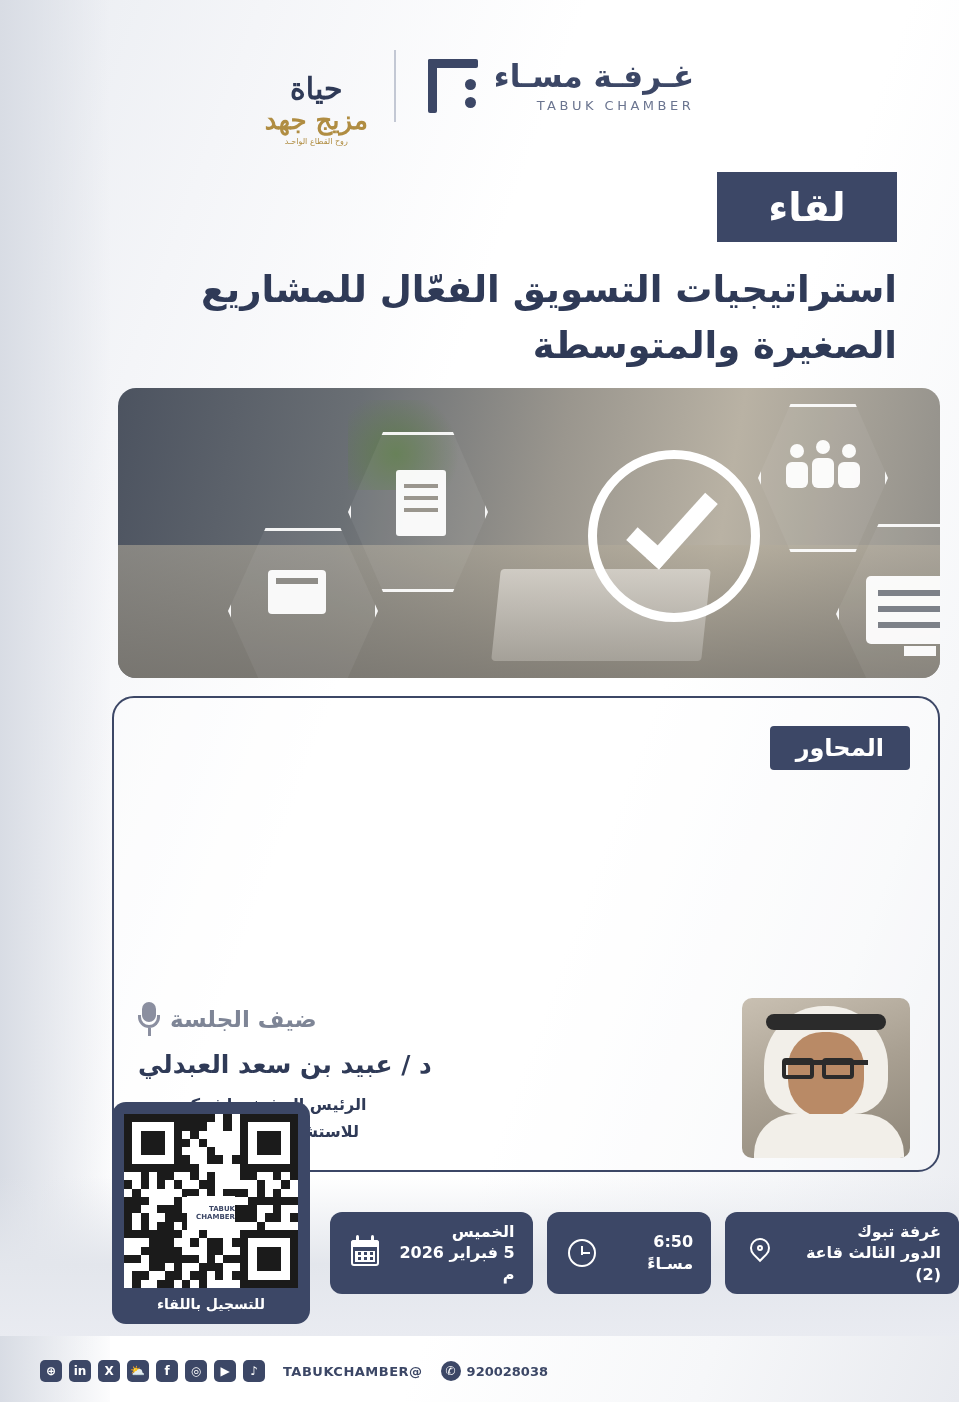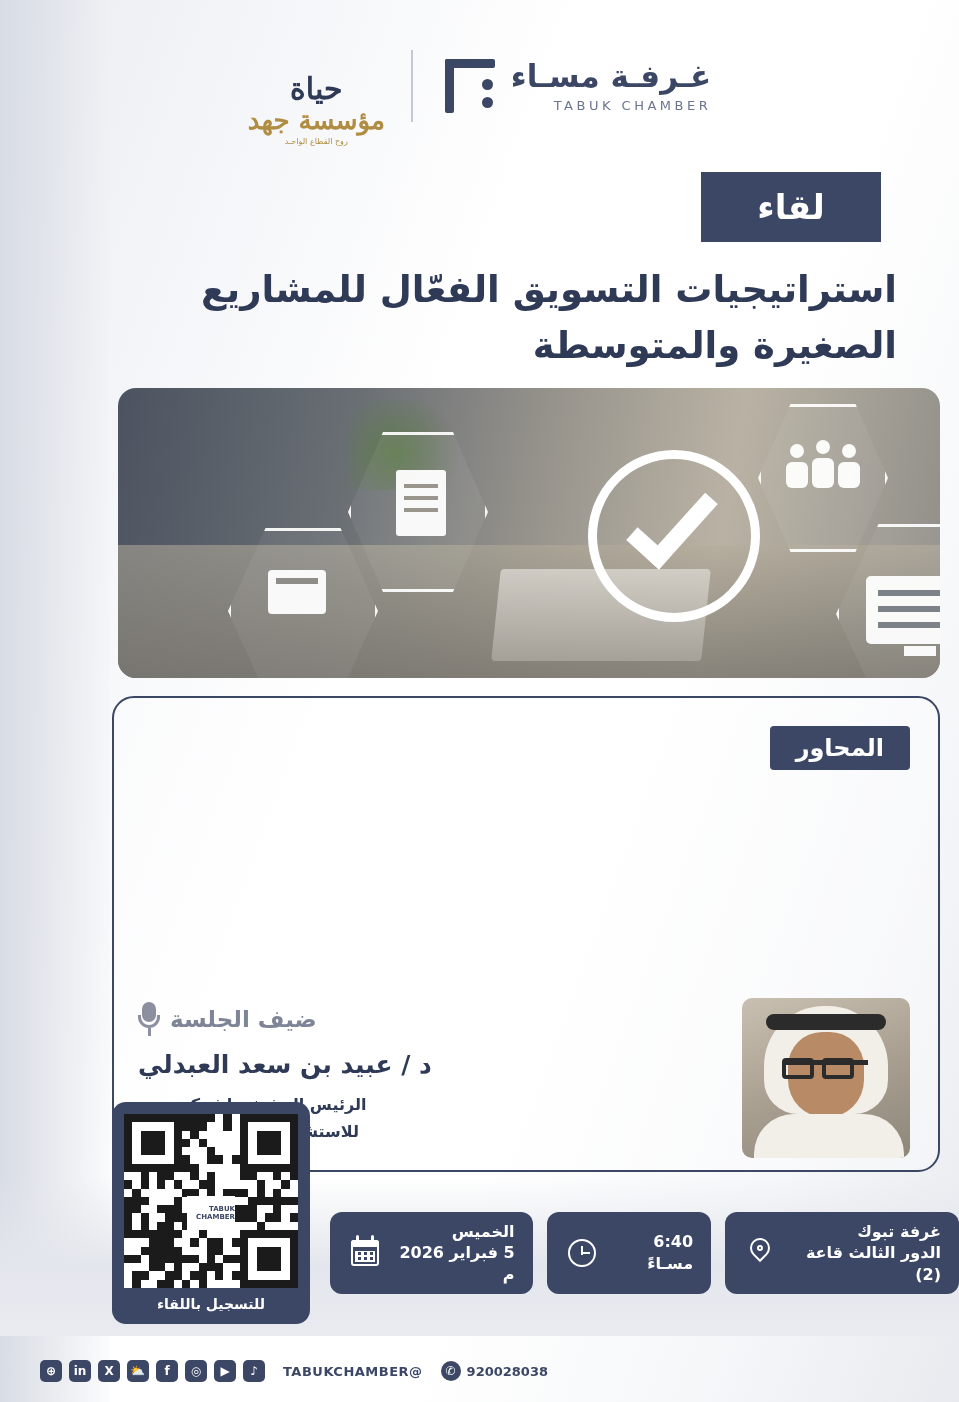--- a/index.html
+++ b/index.html
@@ -61,25 +61,25 @@
     margin-top: 48px;
   }
   .gov-2 {
     font-size: 26px; color: #b08d42; font-weight: bold; margin-top: 2px;
     font-family: "DejaVu Serif", serif;
   }
   .gov-3 { font-size: 8px; color: #b08d42; letter-spacing: 1px; margin-top: 4px; }
 
   
   .badge-liqa {
-    position: absolute; right: 78px; top: 172px;
+    position: absolute; right: 62px; top: 172px;
     width: 180px; height: 70px;
     background: #3c4766; color: #fff;
     display: flex; align-items: center; justify-content: center;
-    font-size: 34px; font-weight: bold; letter-spacing: 1px;
+    font-size: 39px; font-weight: bold; letter-spacing: 1px;
   }
   .main-title {
     position: absolute; right: 62px; top: 262px; width: 800px;
     text-align: right; color: #2f3a57;
     font-size: 37px; font-weight: bold; line-height: 1.5;
   }
 
   
   .hero {
     position: absolute; left: 118px; top: 388px;
@@ -317,21 +317,21 @@
       <div class="chamber-mark">
         <span class="bar b1"></span>
           <span class="bar b2"></span>
         <span class="d1"></span>
           <span class="d2"></span>
       </div>
     </div>
     <div class="divider-v"></div>
     <div class="gov-logo">
       <div class="gov-1">حياة</div>
-      <div class="gov-2">مؤسسة جهد</div>
+      <div class="gov-2">مزيج جهد</div>
       <div class="gov-3">روح القطاع الواحـد</div>
     </div>
   </div>
 
   <div class="badge-liqa">لقاء</div>
   <div class="main-title">استراتيجيات التسويق الفعّال للمشاريع الصغيرة والمتوسطة</div>
 
   <div class="hero">
     <div class="plant"></div>
     <div class="desk"></div>
@@ -862,21 +862,21 @@
         <span class="chip-l2">5 فبراير 2026 م</span>
       </span>
     </div>
     <div class="chip">
       <span class="chip-icon">
         <span class="clk"></span>
           <span class="clk-h"></span>
           <span class="clk-m"></span>
       </span>
       <span class="chip-text">
-        <span class="chip-l1">6:40   مسـاءً</span>
+        <span class="chip-l1">6:50   مسـاءً</span>
       </span>
     </div>
     <div class="chip">
       <span class="chip-icon">
         <span class="pin-o"></span>
           <span class="pin-i"></span>
       </span>
       <span class="chip-text">
         <span class="chip-l1">غرفة تبوك</span><br>
         <span class="chip-l2">الدور الثالث قاعة (2)</span>

